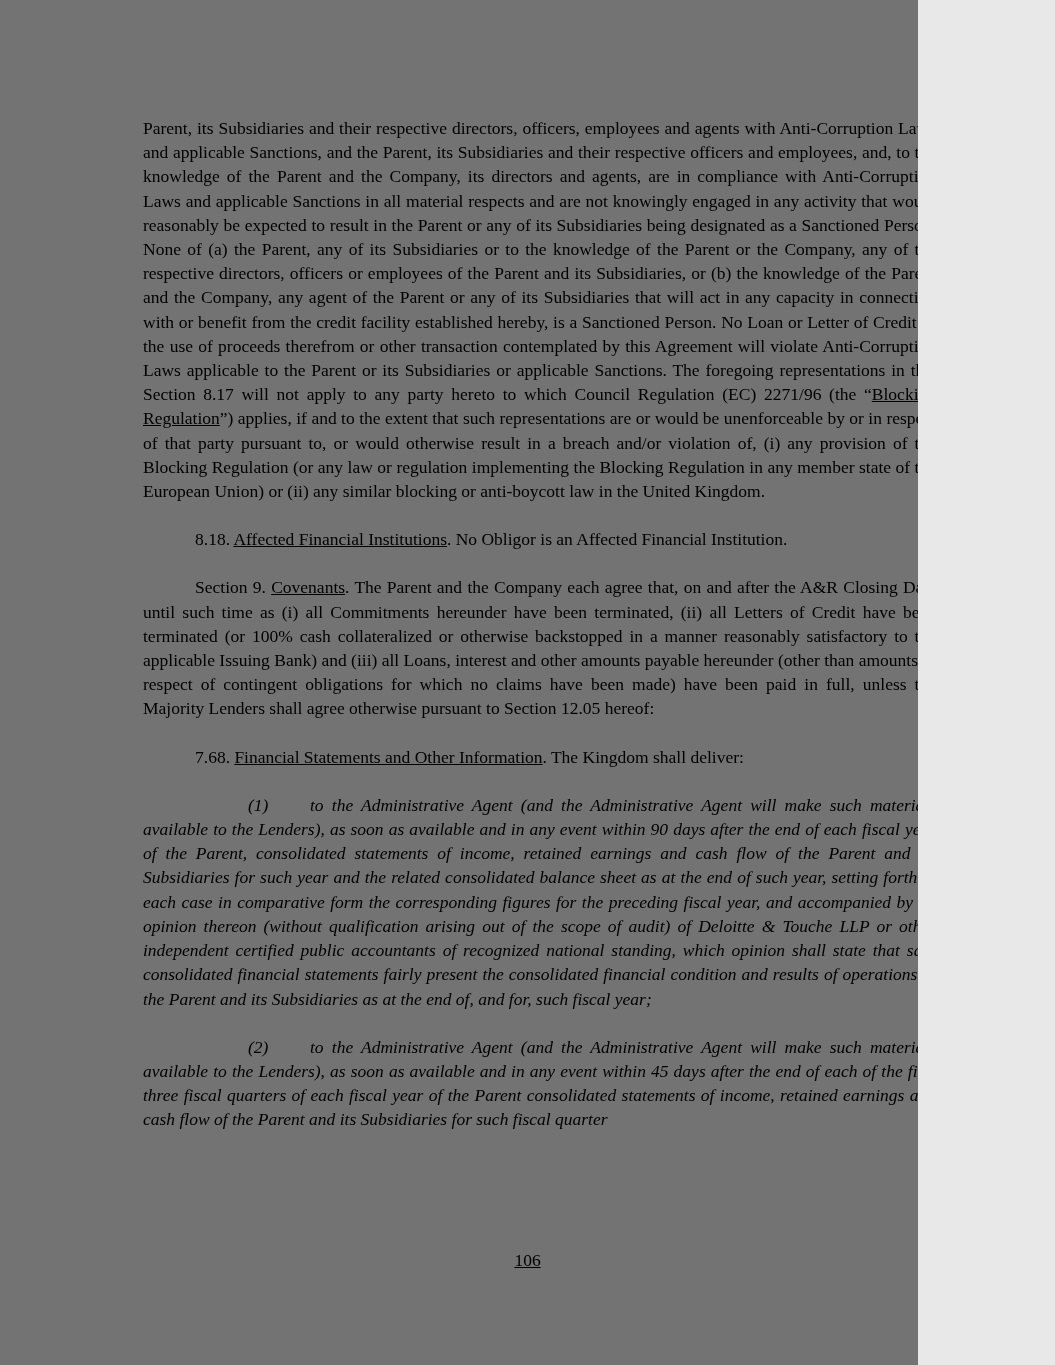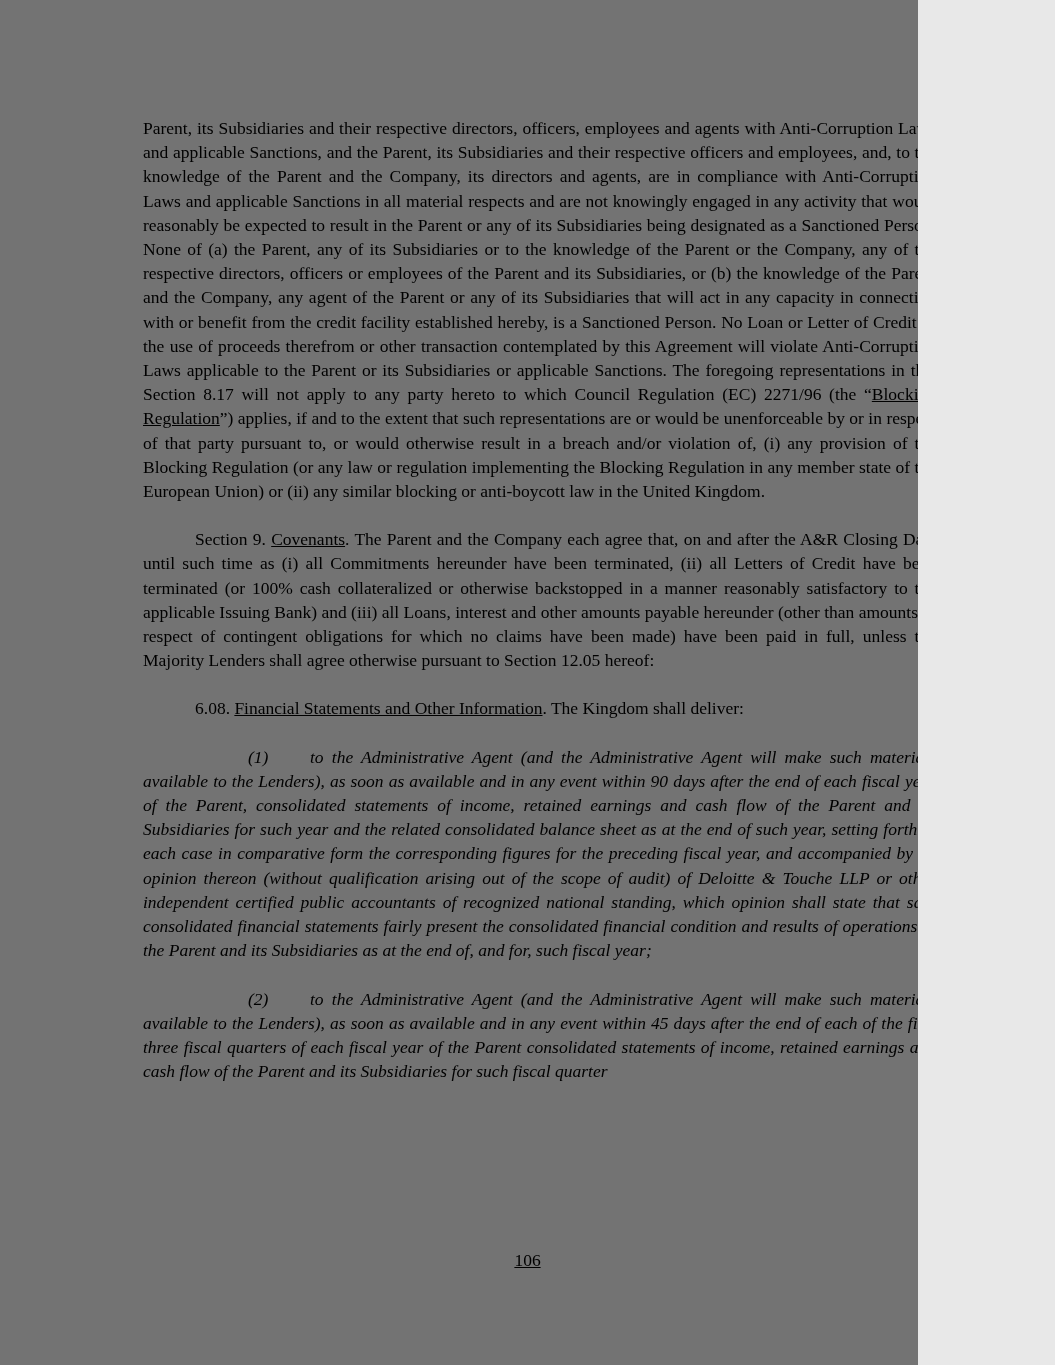--- a/index.html
+++ b/index.html
@@ -48,19 +48,20 @@
     color: #000000;
     text-decoration: underline;
   }
 </style>
 </head>
 <body>
 
 <div class="page">
   <div class="doc-body" id="doc-body">
       <p class="cont"><span>Parent, its Subsidiaries and their respective directors, officers, employees and agents with Anti-Corruption Laws and applicable Sanctions, and the Parent, its Subsidiaries and their respective officers and employees, and, to the knowledge of the Parent and the Company, its directors and agents, are in compliance with Anti-Corruption Laws and applicable Sanctions in all material respects and are not knowingly engaged in any activity that would reasonably be expected to result in the Parent or any of its Subsidiaries being designated as a Sanctioned Person. None of (a) the Parent, any of its Subsidiaries or to the knowledge of the Parent or the Company, any of the respective directors, officers or employees of the Parent and its Subsidiaries, or (b) the knowledge of the Parent and the Company, any agent of the Parent or any of its Subsidiaries that will act in any capacity in connection with or benefit from the credit facility established hereby, is a Sanctioned Person. No Loan or Letter of Credit or the use of proceeds therefrom or other transaction contemplated by this Agreement will violate Anti-Corruption Laws applicable to the Parent or its Subsidiaries or applicable Sanctions.  The foregoing representations in this Section 8.17 will not apply to any party hereto to which Council Regulation (EC) 2271/96 (the “</span><span class="u">Blocking Regulation</span><span>”) applies, if and to the extent that such representations are or would be unenforceable by or in respect of that party pursuant to, or would otherwise result in a breach and/or violation of, (i) any provision of the Blocking Regulation (or any law or regulation implementing the Blocking Regulation in any member state of the European Union) or (ii) any similar blocking or anti-boycott law in the United Kingdom.</span></p>
+      <p class="indent"><span>8.18. </span><span class="u">Affected Financial Institutions</span><span>.  No Obligor is an Affected Financial Institution.</span></p>
       <p class="indent"><span>Section 9. </span><span class="u">Covenants</span><span>. The Parent and the Company each agree that, on and after the A&amp;R Closing Date until such time as (i) all Commitments hereunder have been terminated, (ii) all Letters of Credit have been terminated (or 100% cash collateralized or otherwise backstopped in a manner reasonably satisfactory to the applicable Issuing Bank) and (iii) all Loans, interest and other amounts payable hereunder (other than amounts in respect of contingent obligations for which no claims have been made) have been paid in full, unless the Majority Lenders shall agree otherwise pursuant to Section 12.05 hereof:</span></p>
-      <p class="indent"><span>6.08. </span><span class="u">Financial Statements and Other Information</span><span>. The Kingdom shall deliver:</span></p>
+      <p class="indent"><span>7.68. </span><span class="u">Financial Statements and Other Information</span><span>. The Kingdom shall deliver:</span></p>
       <p class="num"><span class="num-label">(1)</span><span>to the Administrative Agent (and the Administrative Agent will make such materials available to the Lenders), as soon as available and in any event within 90 days after the end of each fiscal year of the Parent, consolidated statements of income, retained earnings and cash flow of the Parent and its Subsidiaries for such year and the related consolidated balance sheet as at the end of such year, setting forth in each case in comparative form the corresponding figures for the preceding fiscal year, and accompanied by an opinion thereon (without qualification arising out of the scope of audit) of Deloitte &amp; Touche LLP or other independent certified public accountants of recognized national standing, which opinion shall state that said consolidated financial statements fairly present the consolidated financial condition and results of operations of the Parent and its Subsidiaries as at the end of, and for, such fiscal year;</span></p>
       <p class="num"><span class="num-label">(2)</span><span>to the Administrative Agent (and the Administrative Agent will make such materials available to the Lenders), as soon as available and in any event within 45 days after the end of each of the first three fiscal quarters of each fiscal year of the Parent consolidated statements of income, retained earnings and cash flow of the Parent and its Subsidiaries for such fiscal quarter</span></p>
     </div>
   <div class="page-number">106</div>
 </div>
 
 </body></html>

